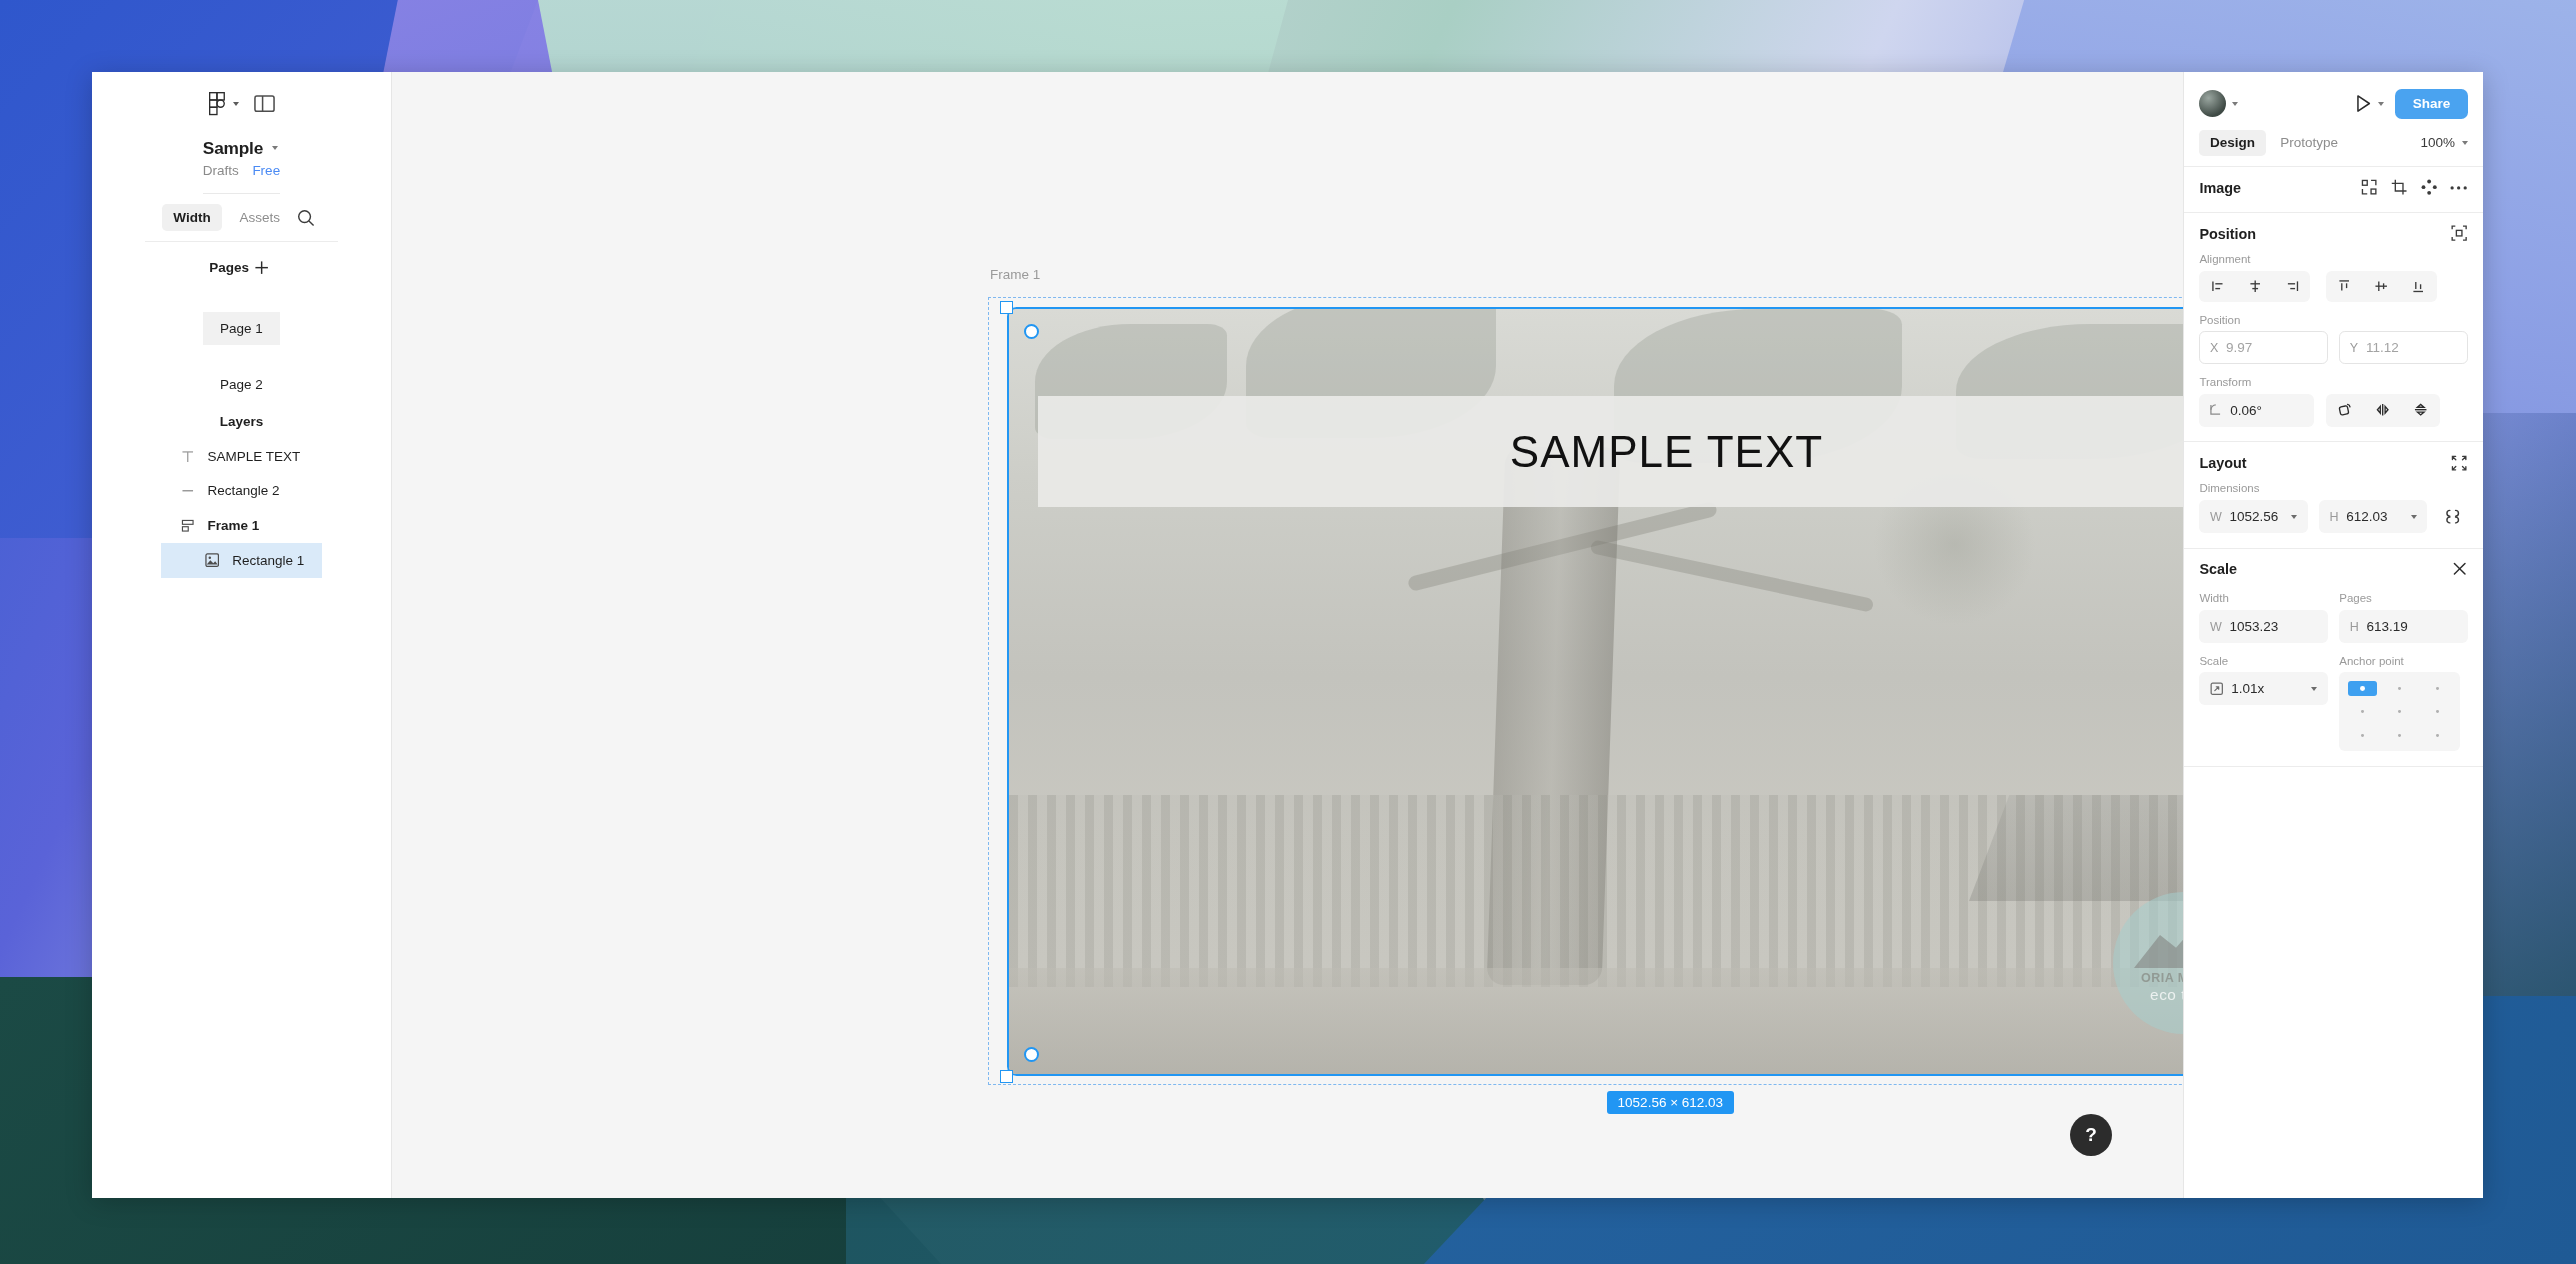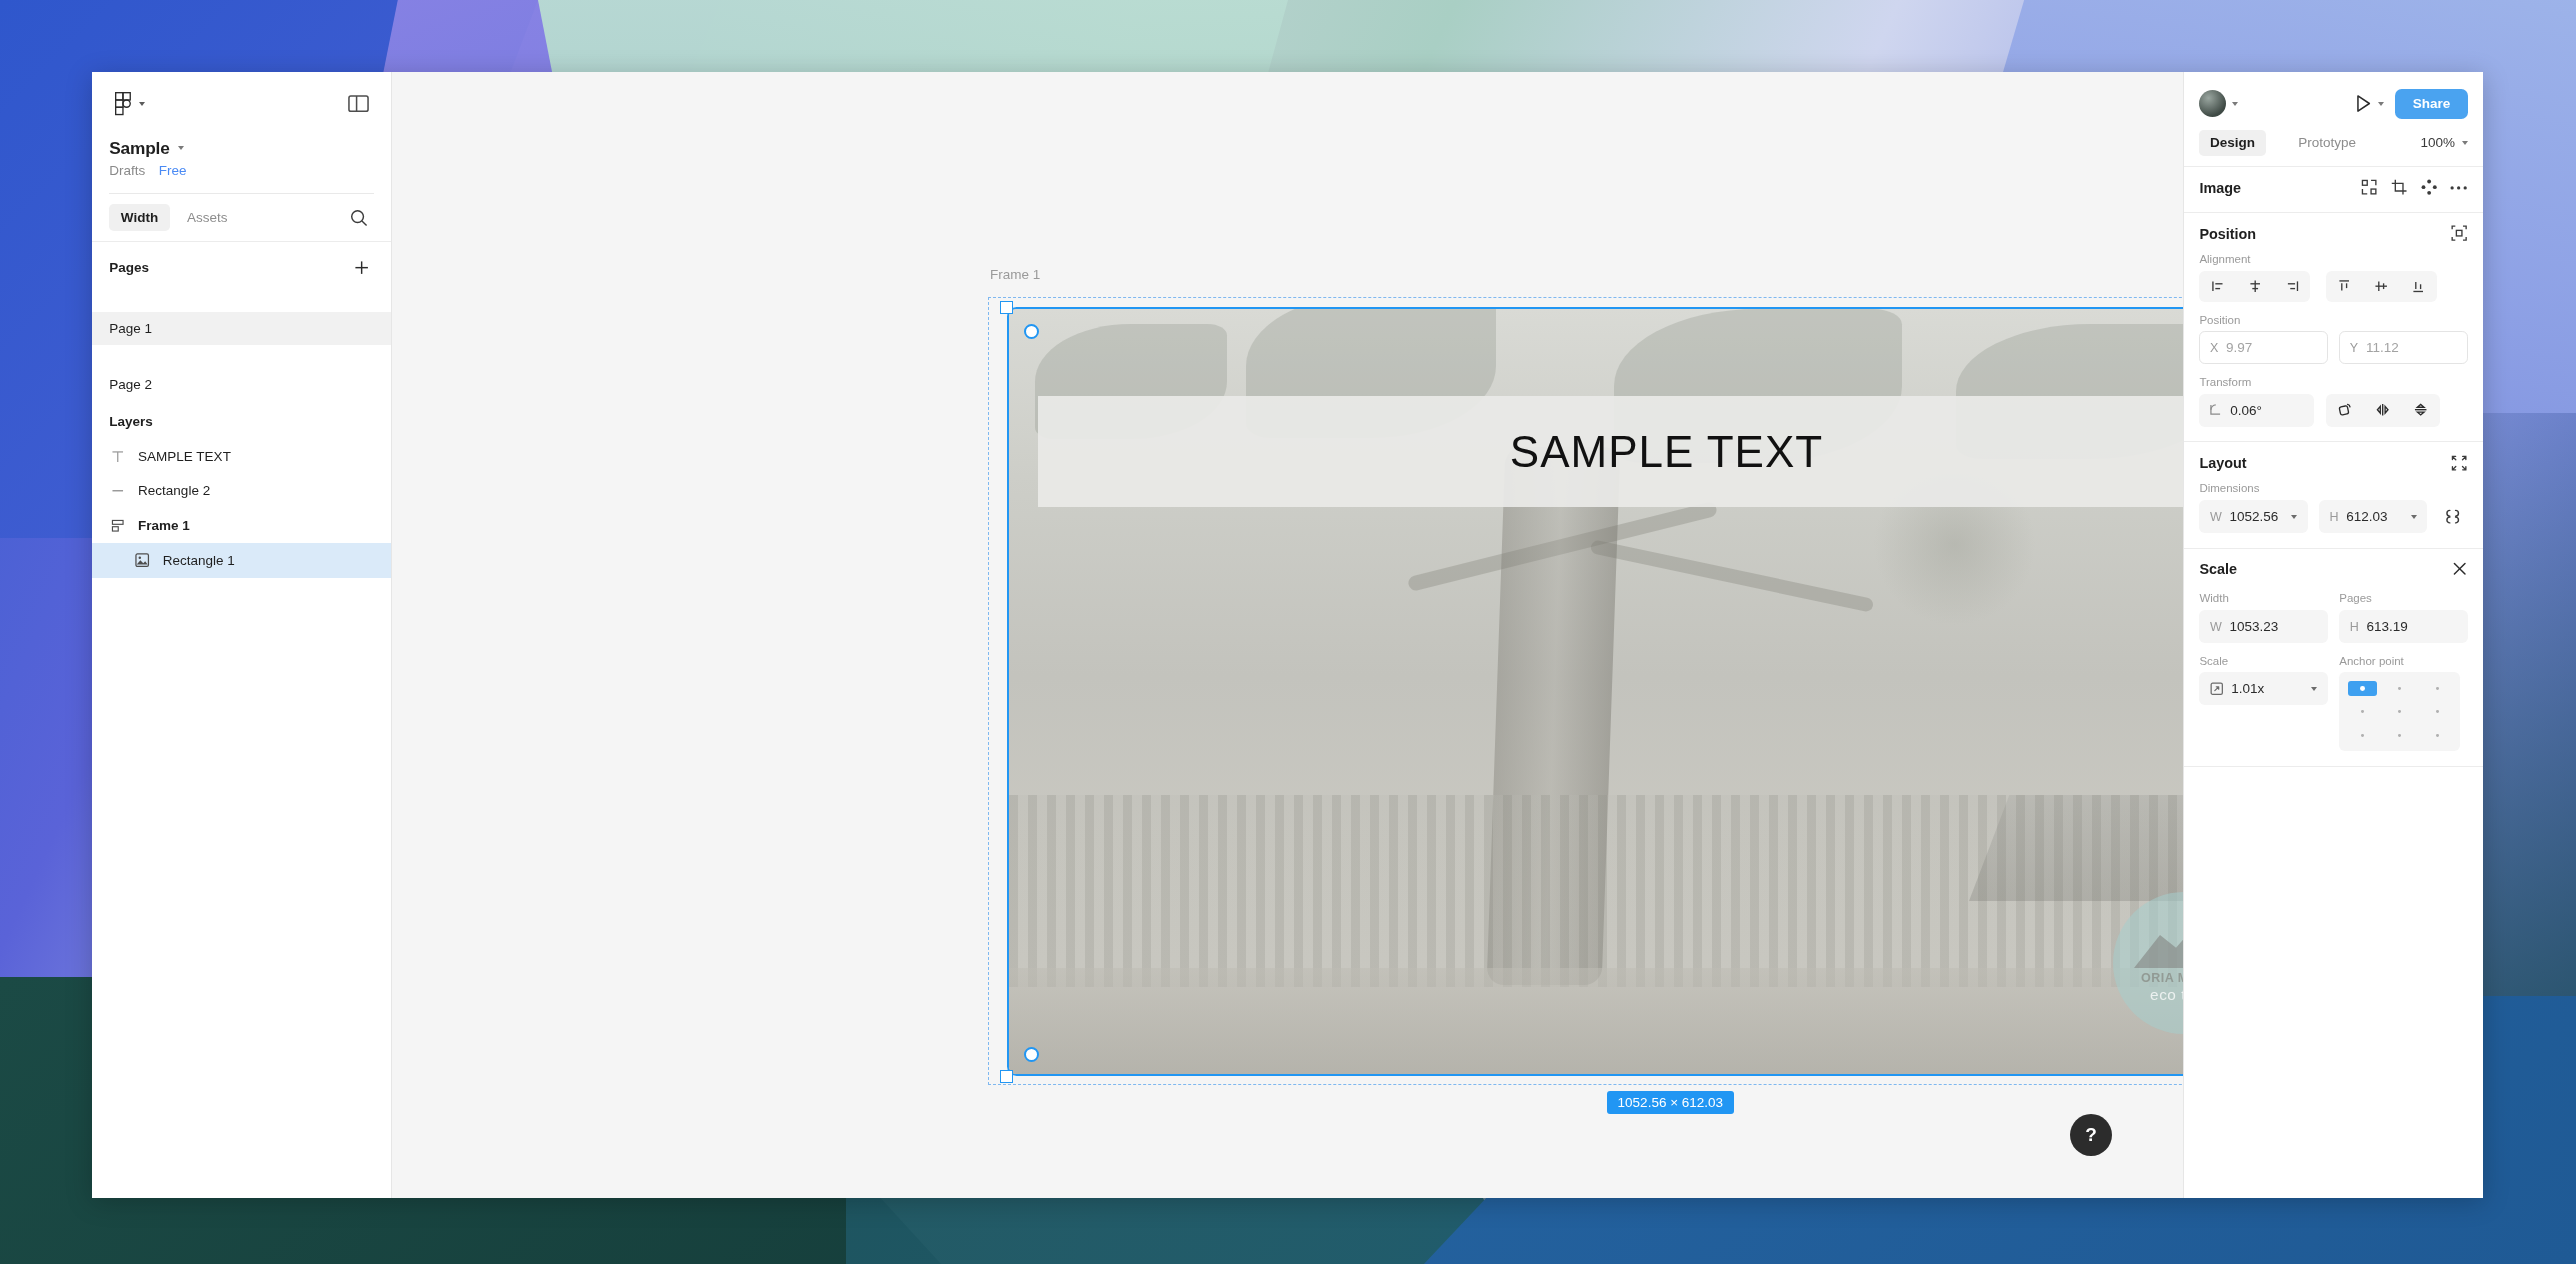--- a/index.html
+++ b/index.html
@@ -29,21 +29,21 @@
     position: absolute;
     left: 92px; top: 72px;
     width: 2391px; height: 1126px;
     background: #fff;
     display: flex;
     box-shadow: 0 3.8px 25px rgba(0,0,0,0.22);
     overflow: hidden;
   }
 
   
-  .sidebar { width: 300px; background:#fff; border-right:1px solid #e6e6e6; display:flex; flex-direction:column; }
+  .sidebar { width: 300px; background:#fff; border-right:1px solid #e6e6e6; display:flex; flex-direction:column;align-items:center; }
   .sb-top { padding: 13.5px 17.3px 0 17.3px; }
   .sb-row1 { display:flex; align-items:center; justify-content:space-between; height:37px; }
   .figma-grp { display:flex; align-items:center; gap:7.7px; padding:3.8px 5.8px; border-radius:3.8px; }
   .caret { width:0;height:0;border-left:3.8px solid transparent;border-right:3.8px solid transparent;border-top:4.8px solid #5b5b5b; }
   .caret.sm { border-top-color:#7a7a7a; }
   .panel-toggle { padding:4.8px; border-radius:3.8px; display:flex; }
   .file-title { display:flex; align-items:center; gap:8.7px; margin-top:15.4px; }
   .file-name { font-size:17.3px; font-weight:700; color:#1f1f1f; letter-spacing:-0.2px; }
   .file-meta { margin-top:3.8px; font-size:13.5px; display:flex; gap:13.5px; }
   .meta-drafts { color:#8a8a8a; }
@@ -121,21 +121,21 @@
     font-size:19px; font-weight:700; }
 
   
   .rpanel { width:300px; background:#fff; border-left:1px solid #e6e6e6; display:flex; flex-direction:column; }
   .rp-top { display:flex; align-items:center; justify-content:flex-end; gap:11.5px; padding:13.5px 15.4px 0 15.4px; height:50px; }
   .avatar-grp { display:flex; align-items:center; gap:5.8px; margin-right:auto; }
   .avatar { width:27px;height:27px;border-radius:50%;
     background: radial-gradient(circle at 35% 30%, #9aa6a0, #3f4a45 70%); }
   .play-grp { display:flex; align-items:center; gap:5.8px; }
   .share-btn { background:#4aa3f0; color:#fff; font-size:13.5px; font-weight:700; padding:7.7px 17.3px; border-radius:6.7px; }
-  .rp-tabs { display:flex; align-items:center; padding:7.7px 15.4px 9.6px 15.4px; border-bottom:1px solid #ececec; gap:22px; }
+  .rp-tabs { display:flex; align-items:center; padding:7.7px 15.4px 9.6px 15.4px; border-bottom:1px solid #ececec; gap:4px; }
   .rp-tab { font-size:13.5px; padding:5.8px 10.6px; border-radius:4.8px; color:#8d8d8d; }
   .rp-tab.active { background:#f0f0f0; color:#1f1f1f; font-weight:700; }
   .zoom-grp { margin-left:auto; display:flex; align-items:center; gap:6.7px; font-size:13.5px; color:#3b3b3b; }
 
   .rp-sec { border-bottom:1px solid #ececec; padding:12.5px 15.4px 14.4px 15.4px; }
   .rp-sec-head { display:flex; align-items:center; justify-content:space-between; margin-bottom:3.8px; }
   .rp-sec-title { font-size:14.4px; font-weight:700; color:#1f1f1f; }
   .rp-icons { display:flex; align-items:center; gap:13.5px; color:#3b3b3b; }
   .sub-label { font-size:11.5px; color:#9a9a9a; margin:11.5px 0 5.8px 0; }
   .align-row { display:flex; gap:15.4px; }

